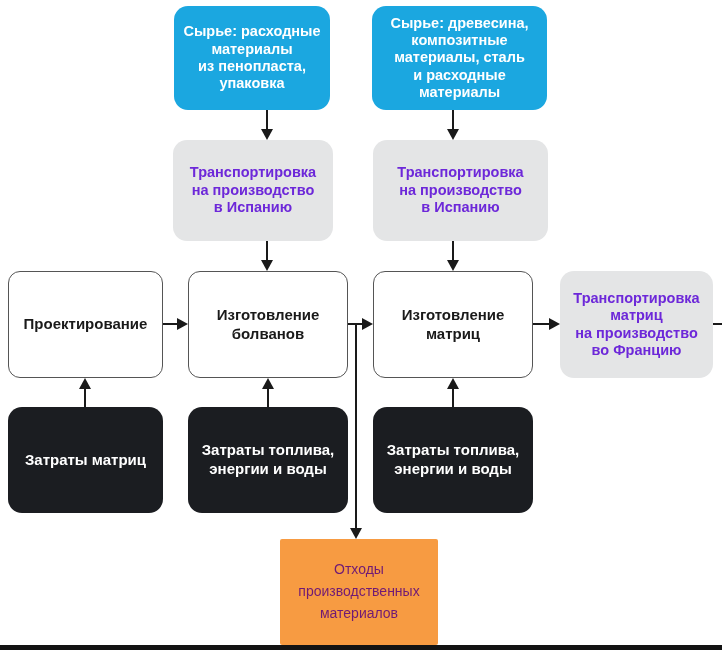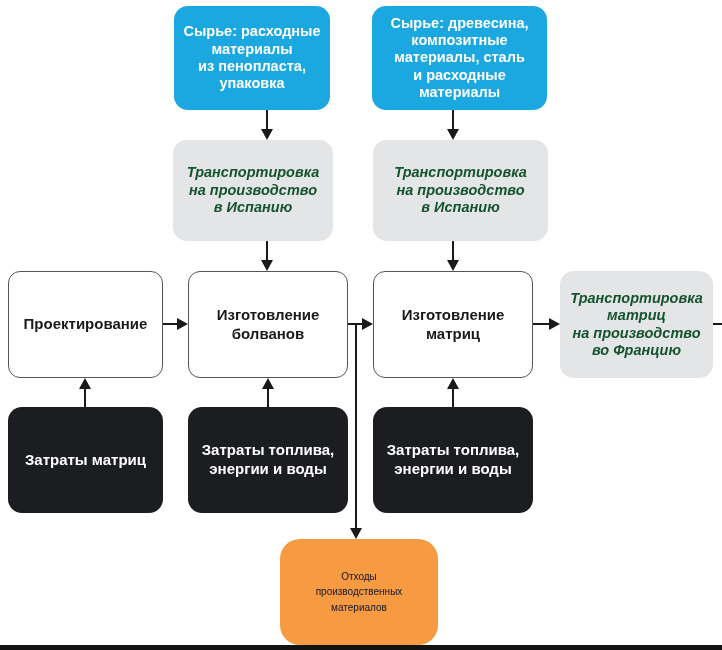--- a/index.html
+++ b/index.html
@@ -28,50 +28,49 @@
   .blue {
     background: #1BA7E0;
     color: #FFFFFF;
     border-radius: 14px;
     font-weight: bold;
     font-size: 14.5px;
     line-height: 1.2;
   }
   .grayb {
     background: #E4E5E6;
-    color: #14532d;
+    color: #6d28d9;
     border-radius: 14px;
     font-weight: bold;
     font-size: 14.5px;
     line-height: 1.2;
-    font-style: italic;
   }
   .whiteb {
     background: #FFFFFF;
     border: 1.6px solid #555555;
     border-radius: 12px;
     color: #1A1A1A;
     font-weight: bold;
     font-size: 15px;
     line-height: 1.25;
   }
   .blackb {
     background: #1B1D21;
     color: #FFFFFF;
     border-radius: 14px;
     font-weight: bold;
     font-size: 15px;
     line-height: 1.25;
   }
   .orangeb {
     background: #F79B42;
-    color: #0f172a;
-    border-radius: 20px;
+    color: #701a75;
+    border-radius: 2px;
     font-weight: 400;
-    font-size: 10px;
+    font-size: 14px;
     line-height: 1.55;
   }
   .connectors {
     position: absolute;
     left: 0; top: 0;
     width: 722px;
     height: 650px;
     pointer-events: none;
   }
   .connectors line { stroke: #1A1A1A; stroke-width: 2; }

